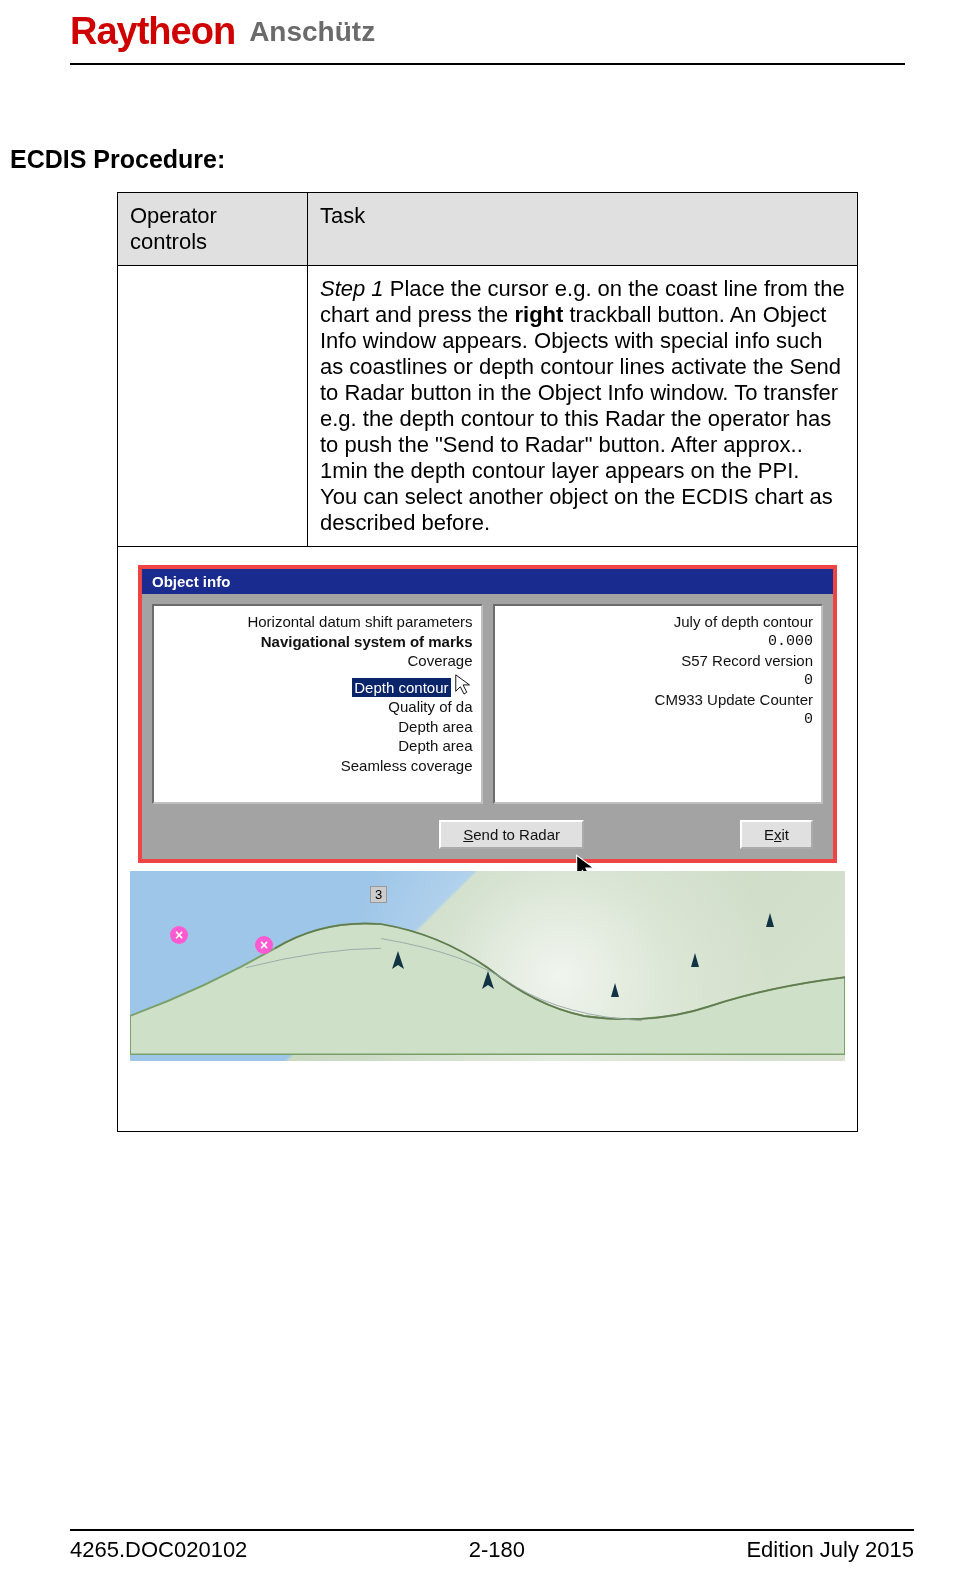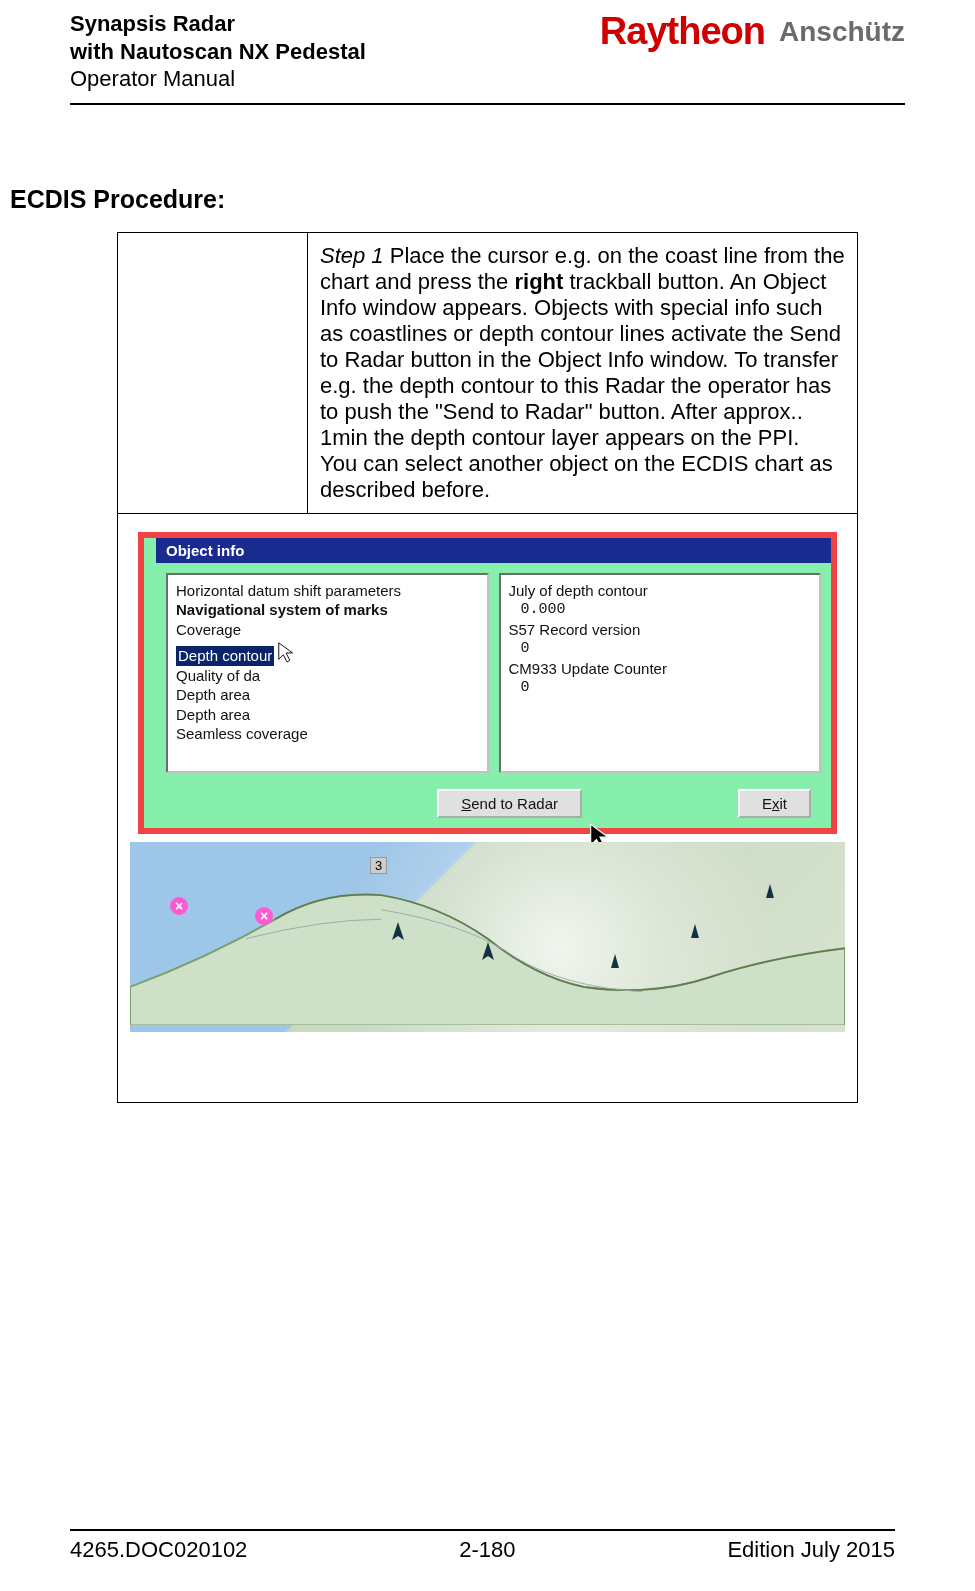--- a/index.html
+++ b/index.html
@@ -28,30 +28,29 @@
   table.proc th { background: #e0e0e0; }
   table.proc td { background: #fff; margin-top: 44px; }
   col.c1 { width: 190px; }
   col.c2 { width: 550px; }
   .step1 span.em { font-style: italic; }
   .step1 span.bold { font-weight: bold; }
   .screenshot-cell { padding: 0; }
   
   .app-wrap { width: 100%; }
   .win {
-    margin: 8px; border: 6px solid #ef4444; background: #86efac;
+    margin: 8px; border: 4px solid #ef4444; background: #a3a3a3;
     font-family: Tahoma, Arial, sans-serif; font-size: 15px; color: #111;
     filter: blur(0.3px);
-    padding-left: 12px;
   }
   .titlebar { background: #1a2b90; color: #fff; font-weight: bold; padding: 4px 10px; font-size: 15px; }
   .panels { display: flex; gap: 10px; padding: 10px; }
   .panel {
     flex: 1; background: #fff; border: 2px inset #c0c0c0; min-height: 200px;
-    padding: 6px 8px; line-height: 1.3;
+    padding: 6px 8px; line-height: 1.3; text-align: right;
   }
   .panel .bold { font-weight: bold; }
   .selected { background: #0a246a; color: #fff; padding: 0 2px; display: inline-block; }
   .cursor { display: inline-block; transform: translate(2px,2px); }
   .cursor svg { width: 22px; height: 22px; }
   .val-block { padding-left: 12px; font-family: Liberation Mono, monospace; }
   .btn-row { display: flex; justify-content: flex-end; gap: 18px; padding: 6px 20px 10px; align-items: center; }
   .btn3d {
     background: #e0e0e0; border: 2px outset #fff; padding: 4px 22px; font-size: 15px;
   }
@@ -63,48 +62,47 @@
     background:
       radial-gradient(circle at 60% 55%, rgba(255,255,255,0.7) 0%, rgba(255,255,255,0.25) 25%, rgba(255,255,255,0) 48%),
       linear-gradient(135deg, #9ec6e8 0%, #9ec6e8 38%, #c9d9c2 38.5%, #d7e3cf 100%);
   }
   .coast { position: absolute; inset: 0; }
   .mk { position: absolute; }
   .mk.x { width: 18px; height: 18px; border-radius: 50%; background: #ff5ad2; color:#fff; display:flex; align-items:center; justify-content:center; font-weight:bold; font-size:14px; }
   .mk.lbl { background: #ccc; border: 1px solid #999; padding: 0 4px; font-size: 13px; }
   .mk.boat svg { width: 16px; height: 24px; }
   .mk.buoy svg { width: 10px; height: 18px; }
-  .footer { position: absolute; bottom: 28px; left: 70px; right: 80px; }
+  .footer { position: absolute; bottom: 28px; left: 70px; right: 61px; }
   .footer-rule { border: none; border-top: 2px solid #000; margin: 0 0 6px 0; }
   .footer-row { display: flex; justify-content: space-between; font-size: 22px; }
 </style>
 </head>
 <body>
 
 <div class="header">
-  <div class="header-left">
-    <div class="hdr-line1">Synapsis Radar</div>
-    <div class="hdr-line2">with Nautoscan NX Pedestal</div>
-    <div class="hdr-line3">Operator Manual</div>
-  </div>
   <div class="brand">
     <span class="brand-raytheon">Raytheon</span>
     <span class="brand-ansch">Anschütz</span>
   </div>
 </div>
 <hr class="rule">
 
 <div class="section-title">ECDIS Procedure:</div>
 
 <table class="proc">
   <colgroup>
       <col class="c1">
       <col class="c2">
     </colgroup>
   <tbody>
+      <tr>
+    <th>Operator controls</th>
+    <th>Task</th>
+  </tr>
   <tr>
     <td></td>
     <td>
       <div class="step1">
         <span class="em">Step 1</span><span> Place the cursor e.g. on the coast line from the chart and press the </span><span class="bold">right</span><span> trackball button. An Object Info window appears. Objects with special info such as coastlines or depth contour lines activate the Send to Radar button in the Object Info window. To transfer e.g. the depth contour to this Radar the operator has to push the "Send to Radar" button. After approx.. 1min the depth contour layer appears on the PPI.</span>
       </div>
       <div>You can select another object on the ECDIS chart as described before.</div>
     </td>
   </tr>
   <tr>

